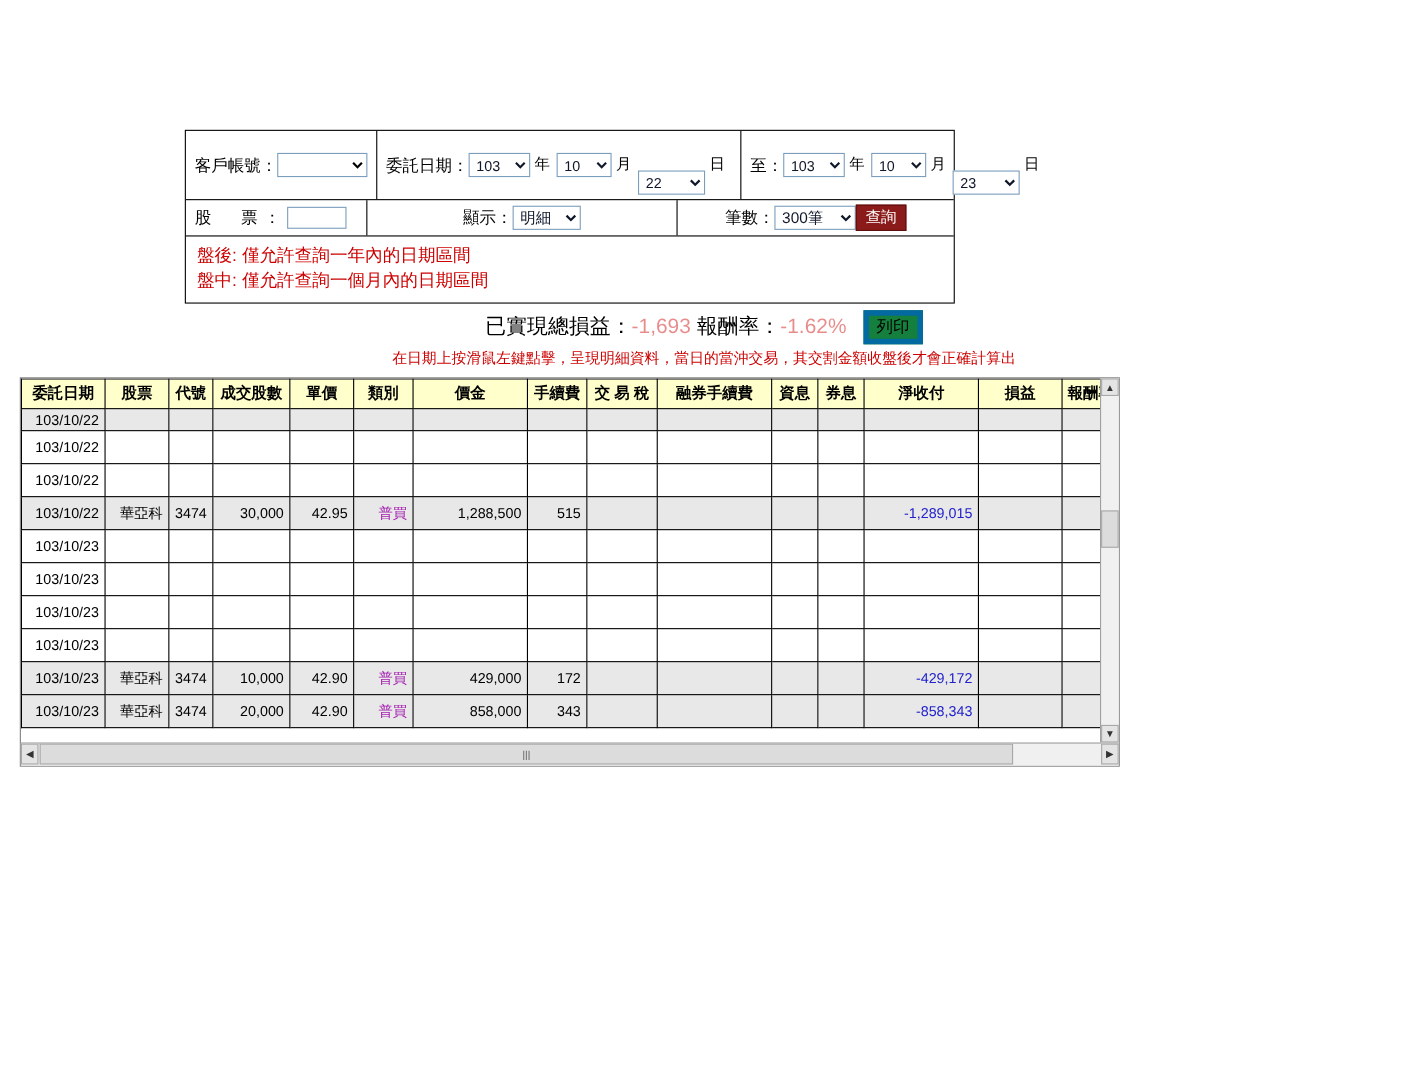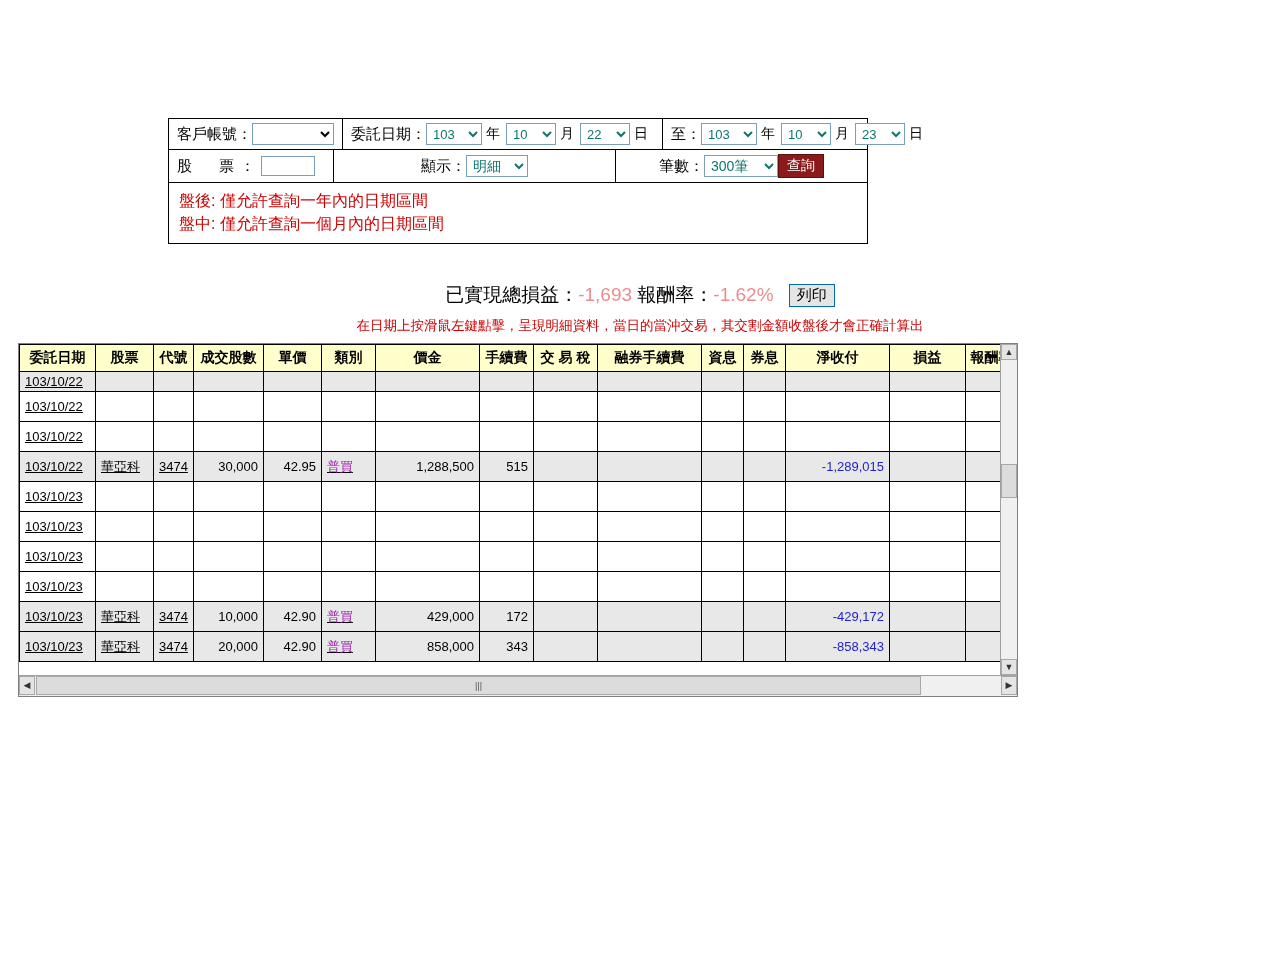--- a/index.html
+++ b/index.html
@@ -47,31 +47,31 @@
     white-space: nowrap;
   }
   .qp-cell.nb { border-right: none; }
 
   .lbl { font-size: 15px; color: #000; text-align: right; }
   .lbl-sp { letter-spacing: 6px; }
 
   select.sel {
     font-family: "Liberation Sans", sans-serif;
     font-size: 13px;
-    color: #0f766e;
+    color: #0f172a;
     border: 1px solid #7b9ebd;
     background: #fff;
     height: 22px;
     padding: 1px 2px;
     box-sizing: border-box;
   }
   select.acct { width: 82px; color: #000; }
   select.yr   { width: 56px; }
   select.mo   { width: 50px; }
-  select.dy   { width: 50px; }
+  select.dy   { width: 61px; margin-top: 32px; }
   select.show { width: 62px; font-size: 14px; }
   select.cnt  { width: 74px; font-size: 14px; }
 
   input.stock {
     width: 54px;
     height: 20px;
     border: 1px solid #7b9ebd;
     font-size: 13px;
     box-sizing: border-box;
   }
@@ -103,22 +103,22 @@
     width: 1280px;
     text-align: center;
     font-size: 19px;
     color: #000;
   }
   .summary .val {
     color: #cc0000;
     opacity: 0.45;
   }
   .btn-print {
-    background: #e5e5e5;
-    border: 1px solid #0369a1;
+    background: #15803d;
+    border: 5px solid #0369a1;
     font-size: 15px;
     padding: 1px 7px;
     margin-left: 10px;
     cursor: pointer;
     font-family: "Liberation Sans", sans-serif;
     vertical-align: middle;
   }
 
   .hint {
     position: absolute;
@@ -173,21 +173,21 @@
     border: 1px solid #000;
     height: 30px;
     padding: 2px 5px;
     box-sizing: border-box;
     background: #e8e8e8;
     color: #000;
     font-size: 13px;
     white-space: nowrap;
     overflow: hidden;
   }
-  td.t-c { text-align: left; text-decoration: underline; }
+  td.t-c { text-align: right; }
   td.t-r { text-align: right; }
   td.white { background: #ffffff; }
   .neg { color: #2222cc; }
   .buy { color: #a21caf; }
 
   
   tr.partial td { background: #ffffff; }
   tr.clipped td { background: #e8e8e8; }
 
   

